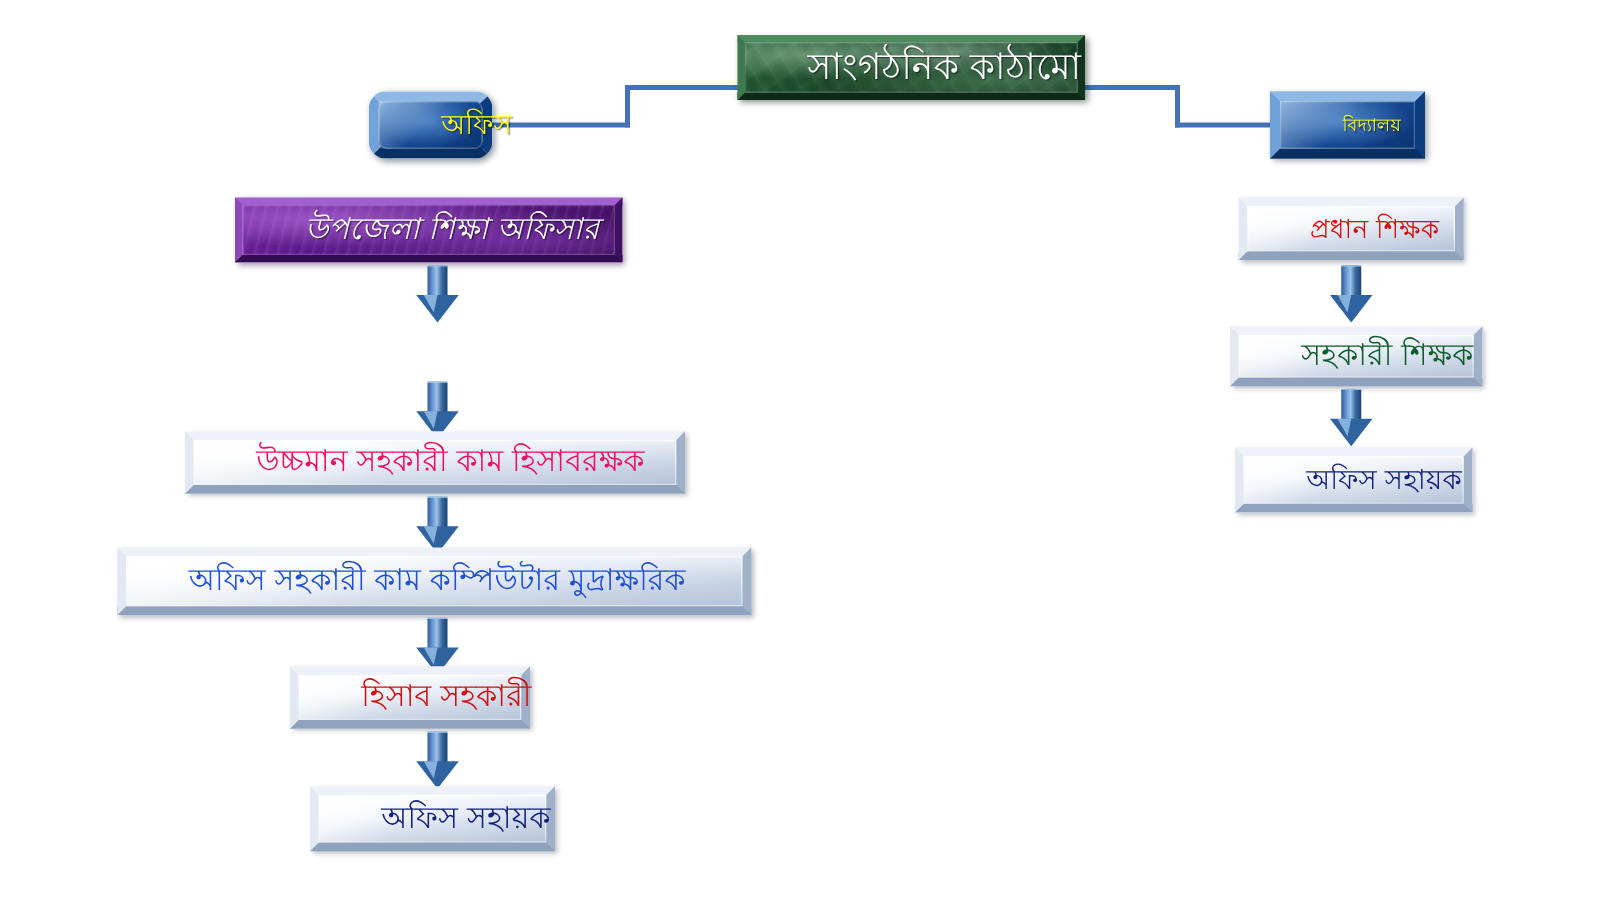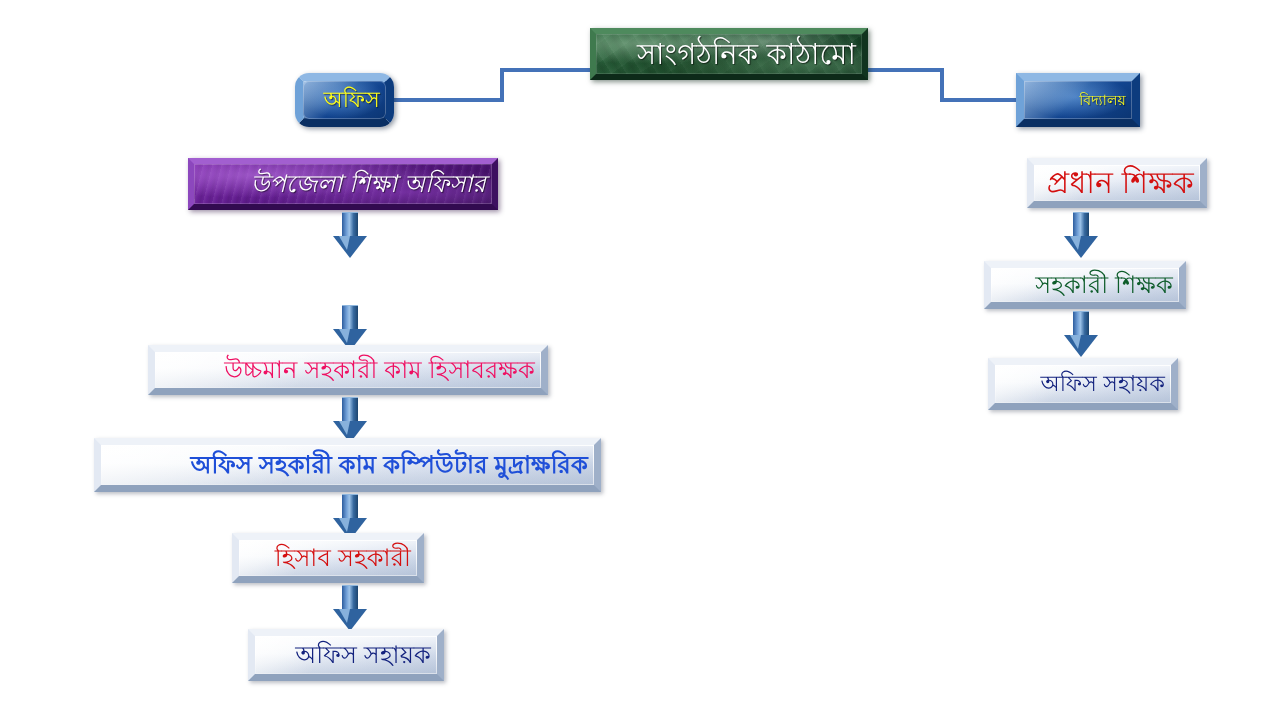--- a/index.html
+++ b/index.html
@@ -16,24 +16,25 @@
     font-family: "Liberation Sans", "DejaVu Sans", sans-serif;
   }
 
   
   .node {
     position: absolute;
     box-sizing: border-box;
     display: flex;
     align-items: center;
     justify-content: center;
-    text-align: right;
+    text-align: left;
     white-space: nowrap;
     line-height: 1;
     letter-spacing: .2px;
+    padding-left: 44px;
   }
   .node .label {
     position: relative;
     z-index: 3;
     display: block;
     width: 100%;
     padding: 0 6px;
     box-sizing: border-box;
   }
 
@@ -218,21 +219,21 @@
   <div class="node silver" style="left:148px; top:345px; width:400px; height:50px; font-size:24px;">
     <span class="label t-pink">উচ্চমান সহকারী কাম হিসাবরক্ষক</span>
   </div>
 
   <div class="arrow" style="left:333px; top:397px;">
     <div class="shaft"></div>
       <div class="head"></div>
       <div class="head-hl"></div>
   </div>
 
-  <div class="node silver" style="left:94px; top:438px; width:507px; height:54px; font-size:24px;font-weight:bold;">
+  <div class="node silver" style="left:94px; top:438px; width:507px; height:54px; font-size:24px;">
     <span class="label t-blue">অফিস সহকারী কাম কম্পিউটার মুদ্রাক্ষরিক</span>
   </div>
 
   <div class="arrow" style="left:333px; top:494px;">
     <div class="shaft"></div>
       <div class="head"></div>
       <div class="head-hl"></div>
   </div>
 
   <div class="node silver" style="left:232px; top:533px; width:192px; height:50px; font-size:24px;">
@@ -242,21 +243,21 @@
   <div class="arrow" style="left:333px; top:585px;">
     <div class="shaft"></div>
       <div class="head"></div>
       <div class="head-hl"></div>
   </div>
 
   <div class="node silver" style="left:248px; top:629px; width:196px; height:52px; font-size:24px;">
     <span class="label t-navy">অফিস সহায়ক</span>
   </div>
 
-  <div class="node silver" style="left:991px; top:158px; width:180px; height:50px; font-size:30px;margin-left:36px;">
+  <div class="node silver" style="left:991px; top:158px; width:180px; height:50px; font-size:21px;">
     <span class="label t-red">প্রধান শিক্ষক</span>
   </div>
 
   <div class="arrow" style="left:1064px; top:212px;">
     <div class="shaft"></div>
       <div class="head"></div>
       <div class="head-hl"></div>
   </div>
 
   <div class="node silver" style="left:984px; top:261px; width:202px; height:48px; font-size:24px;">

